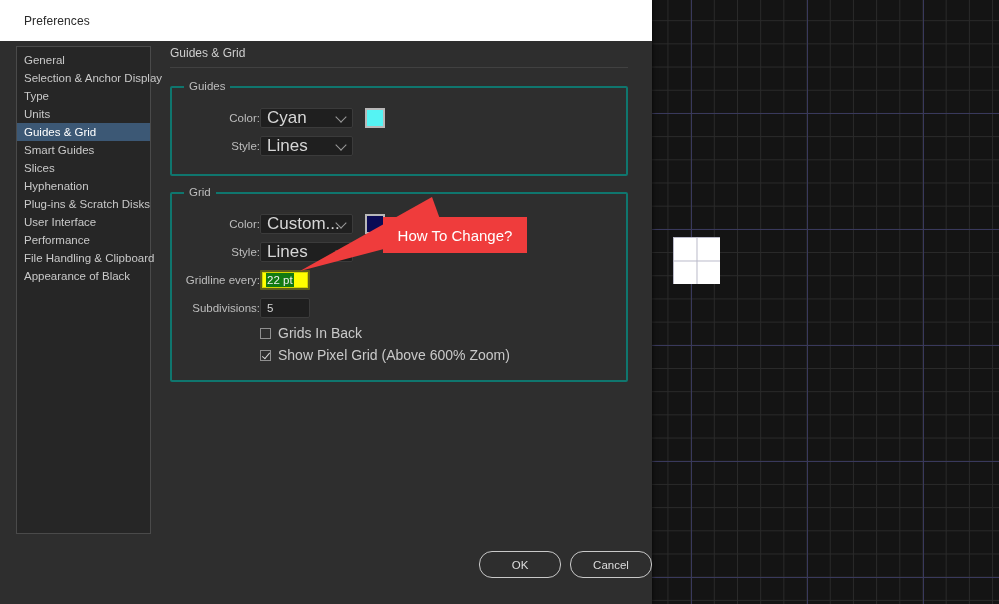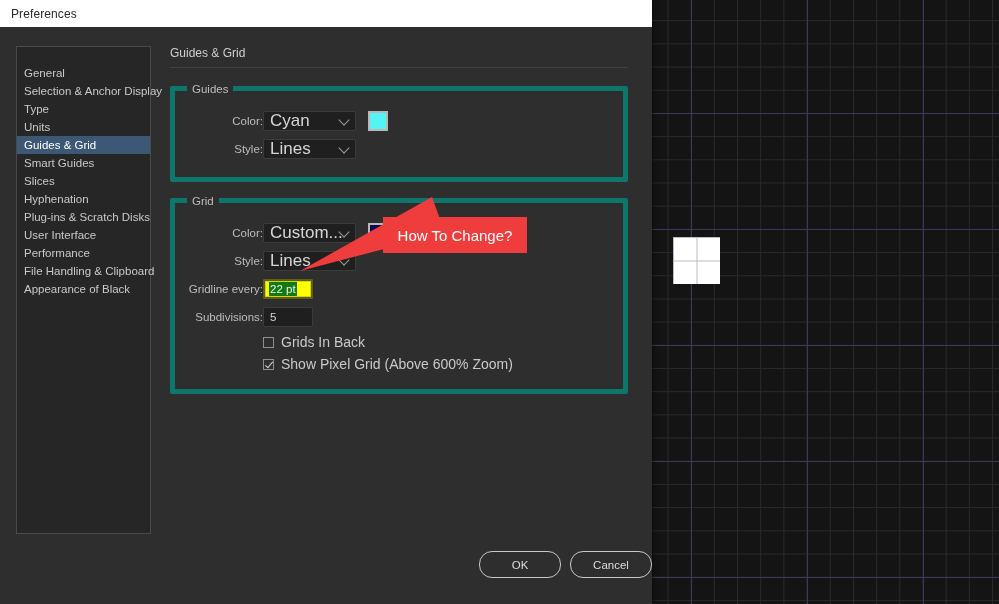--- a/index.html
+++ b/index.html
@@ -51,44 +51,44 @@
   
   #dialog {
     position: absolute;
     left: 0; top: 0;
     width: 652px;
     height: 604px;
     background: #2e2e2e;
     box-shadow: 1px 0 4px rgba(0,0,0,.6);
   }
   #titlebar {
-    height: 27px;
+    height: 41px;
     background: #ffffff;
     display: flex;
     align-items: center;
-    padding-left: 11px;
+    padding-left: 24px;
     box-sizing: border-box;
   }
   #titlebar .title {
     font-size: 12px;
     color: #2a2a2a;
     letter-spacing: .1px;
   }
 
   
   #sidebar {
     position: absolute;
     left: 16px;
     top: 46px;
     width: 135px;
     height: 488px;
     background: #262626;
     border: 1px solid #4a4a4a;
     box-sizing: border-box;
-    padding-top: 17px;
+    padding-top: 4px;
   }
   .side-item {
     height: 18px;
     line-height: 18px;
     padding-left: 7px;
     font-size: 11.5px;
     color: #c9c9c9;
     white-space: nowrap;
     cursor: default;
   }
@@ -108,21 +108,21 @@
     font-size: 12px;
     color: #cfcfcf;
     padding-bottom: 7px;
     border-bottom: 1px solid #414141;
     margin-bottom: 18px;
   }
 
   
   .group {
     position: relative;
-    border: 5px solid #0f766e;
+    border: 2px solid #0f766e;
     border-radius: 2px;
     margin-bottom: 16px;
     padding: 16px 0 14px 0;
   }
   .group > .legend {
     position: absolute;
     top: -8px;
     left: 12px;
     background: #2e2e2e;
     padding: 0 5px;

